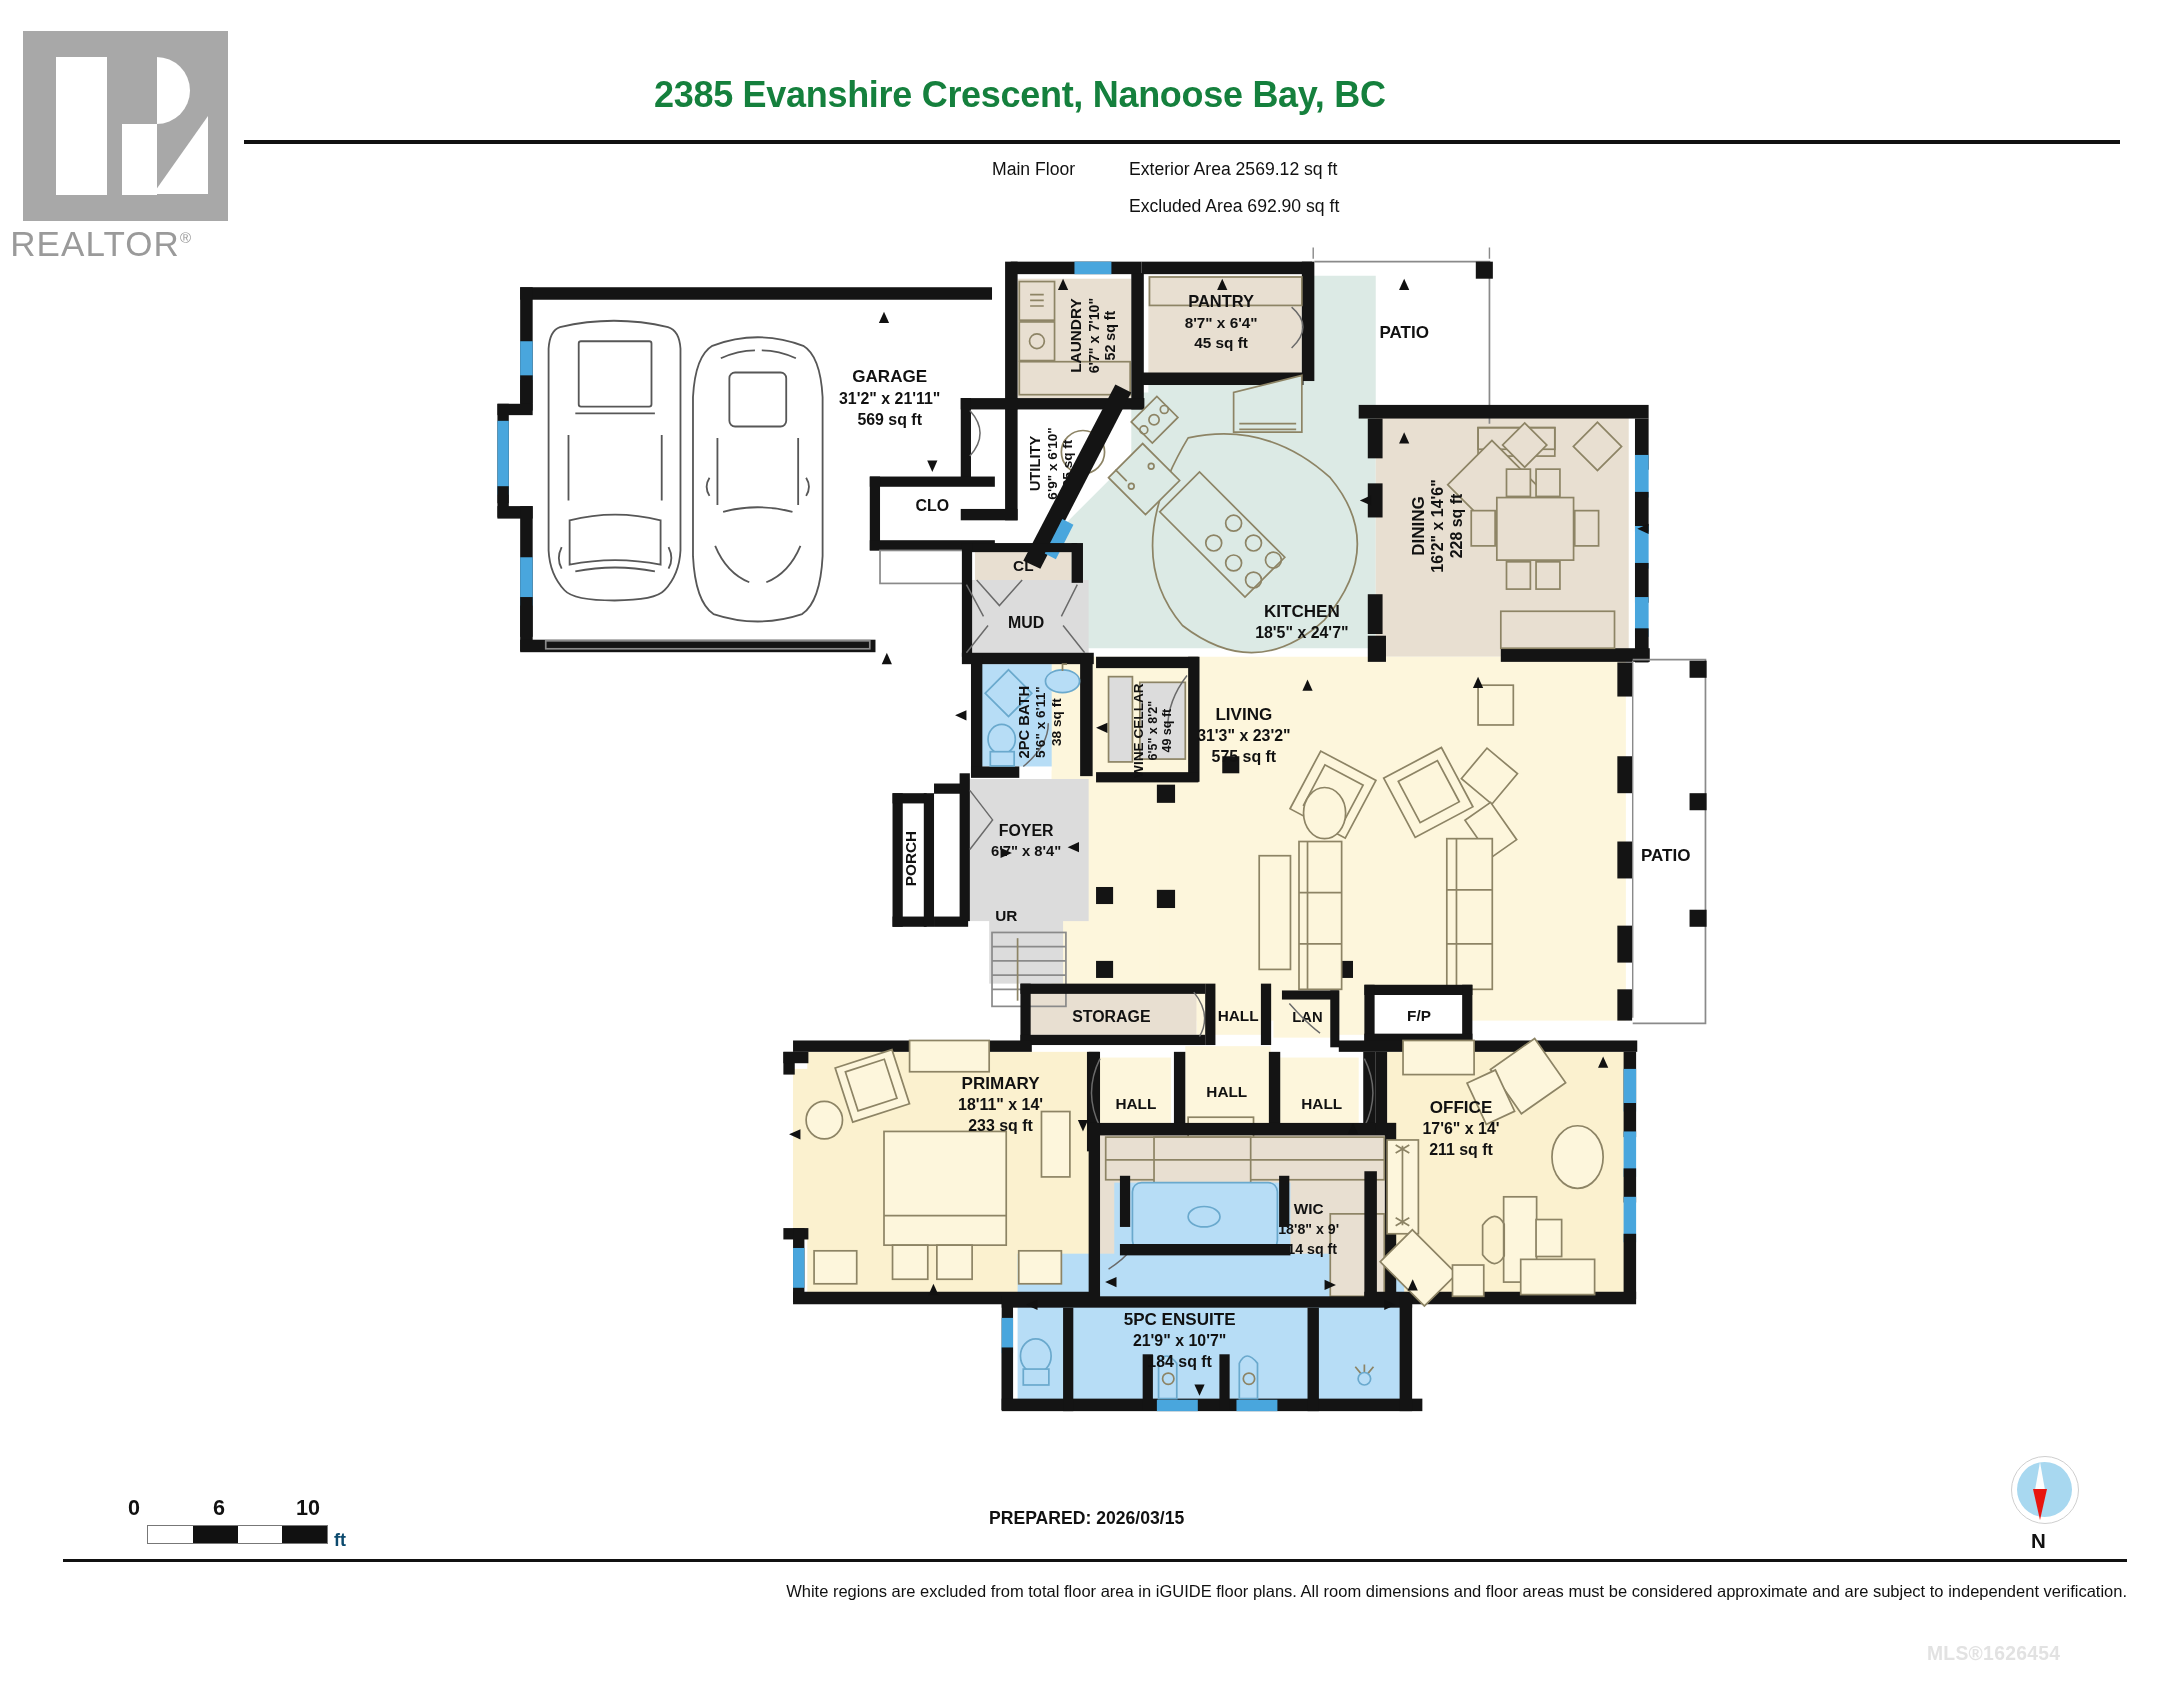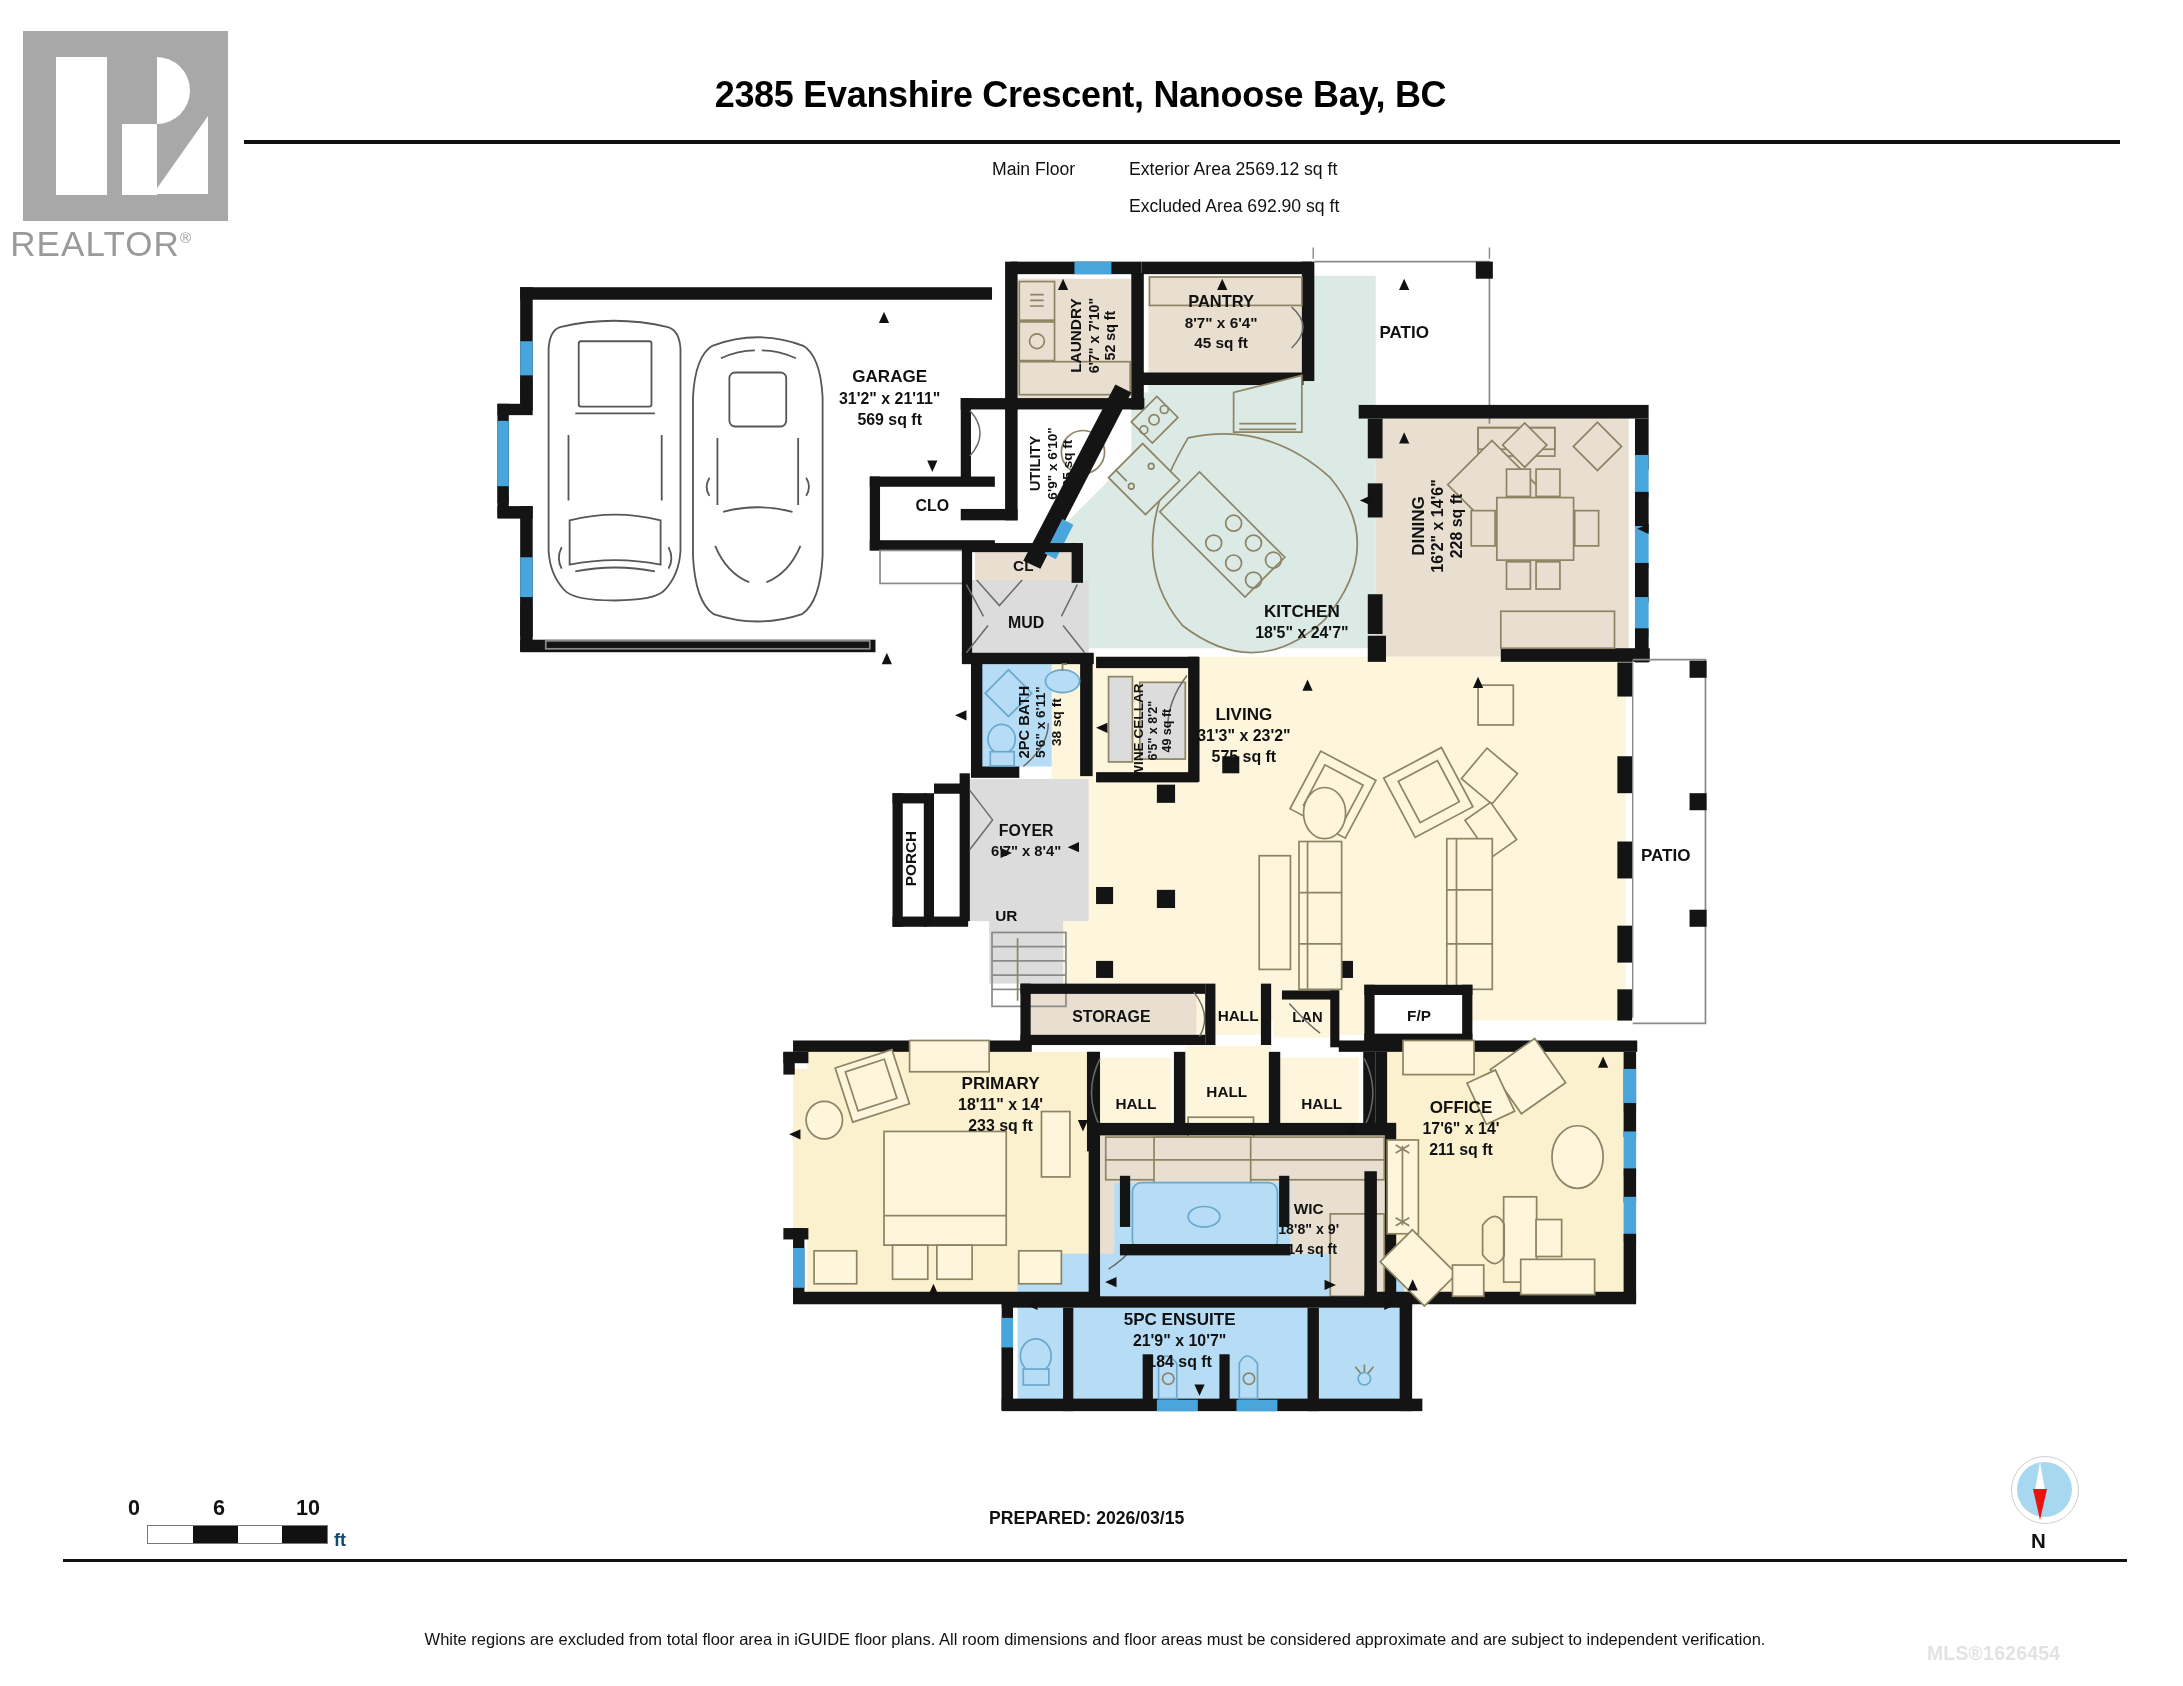--- a/index.html
+++ b/index.html
@@ -38,22 +38,22 @@
     border-top:78px solid transparent;
     border-right:55px solid #fff;
   }
   #realtor-word{
     position:absolute;left:0;top:193px;width:250px;
     font-size:35px;letter-spacing:1.1px;color:#9a9a9a;font-weight:400;
   }
   #realtor-word sup{font-size:15px;vertical-align:super;}
 
   #page-title{
-    left:654px;top:74px;width:853px;text-align:center;
-    font-size:36px;font-weight:bold;color:#000000;letter-spacing:-0.3px;
+    left:654px;top:74px;width:853px;
+    font-size:36px;font-weight:bold;color:#15803d;letter-spacing:-0.3px;
   }
   #title-rule{left:244px;top:140px;width:1876px;height:4px;background:#111;}
 
   .meta-row{font-size:17.6px;color:#111;}
   #meta-floor{left:992px;top:159px;font-weight:normal;}
   #meta-ext{left:1129px;top:159px;}
   #meta-exc{left:1129px;top:196px;}
 
   
   #plan{left:0;top:0;width:2183px;height:1687px;}
@@ -89,22 +89,22 @@
   }
   #needle-s{
     position:absolute;left:21px;top:32px;width:0;height:0;
     border-left:7.4px solid transparent;border-right:7.4px solid transparent;
     border-top:31px solid #e8140f;
   }
   #compass-label{position:absolute;left:30px;top:73px;font-size:20.5px;font-weight:bold;color:#111;}
 
   #footer-rule{left:63px;top:1559px;width:2064px;height:2.8px;background:#111;}
   #disclaimer{
-    left:63px;top:1582px;width:2064px;text-align:center;
-    font-size:16.5px;color:#111;margin-top:48px;
+    left:63px;top:1582px;width:2064px;text-align:right;
+    font-size:16.5px;color:#111;
   }
   #mls{
     left:1927px;top:1643px;font-size:19.3px;color:#e2e2e2;font-weight:600;
     letter-spacing:0.3px;
   }
 </style>
 </head>
 <body>
 
 <div class="abs" id="realtor-logo">

